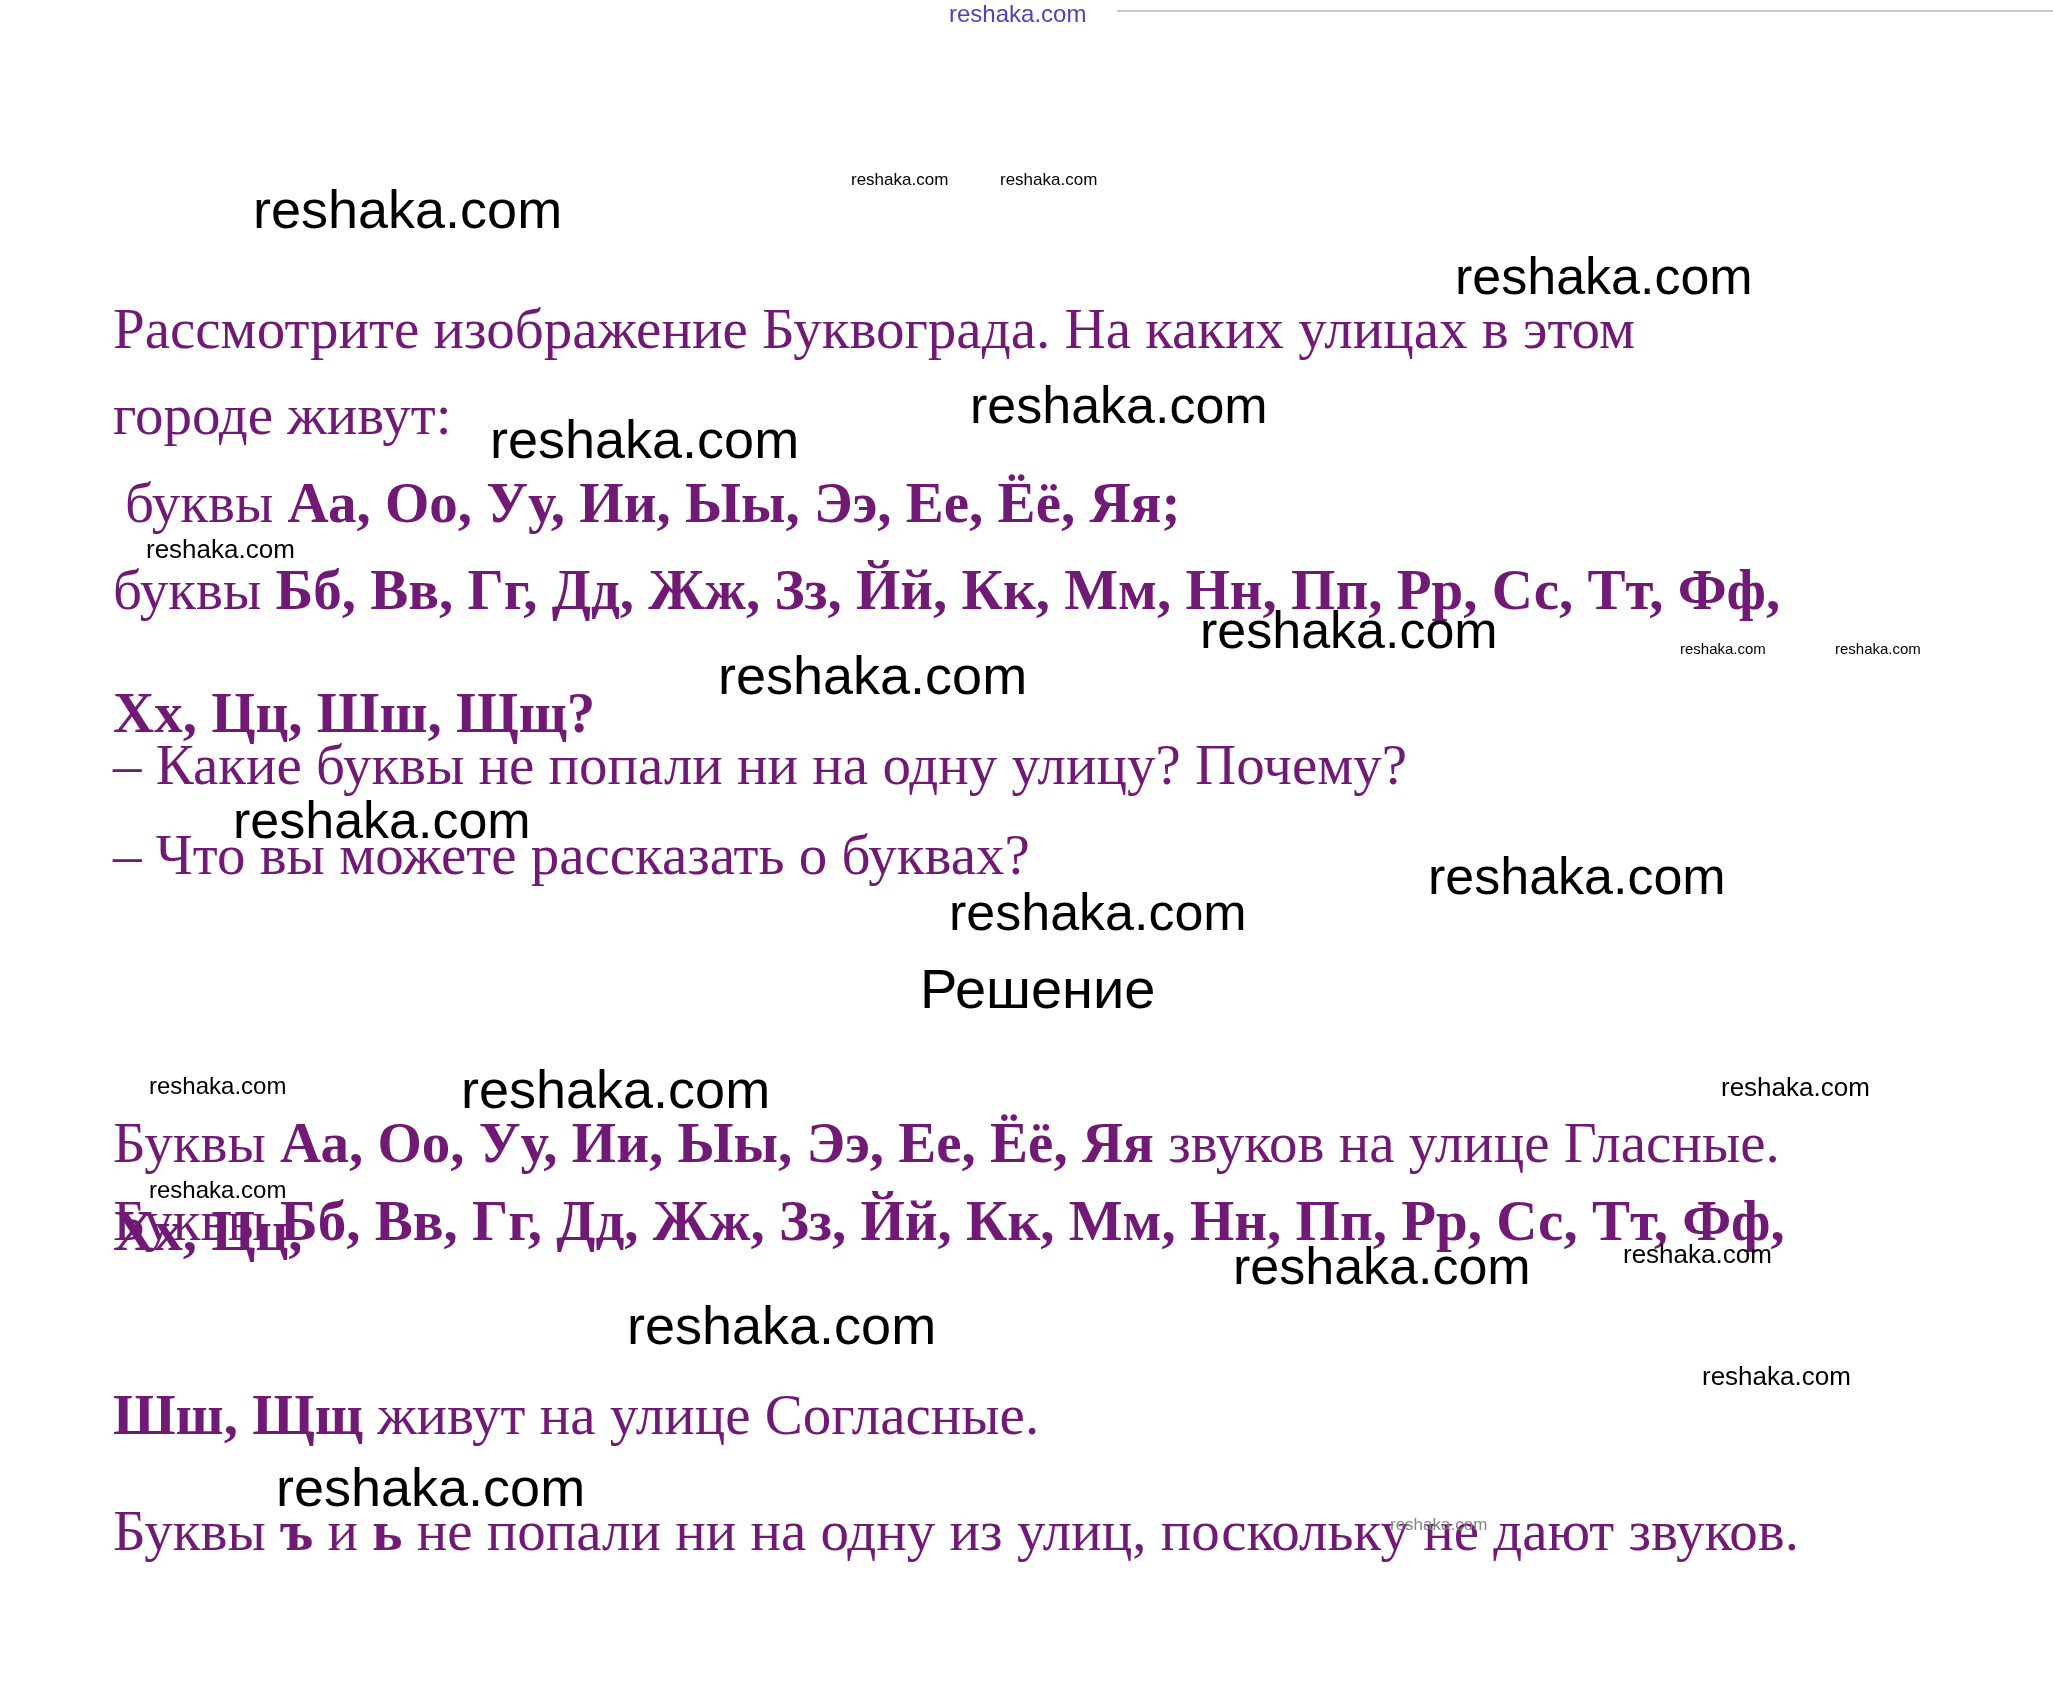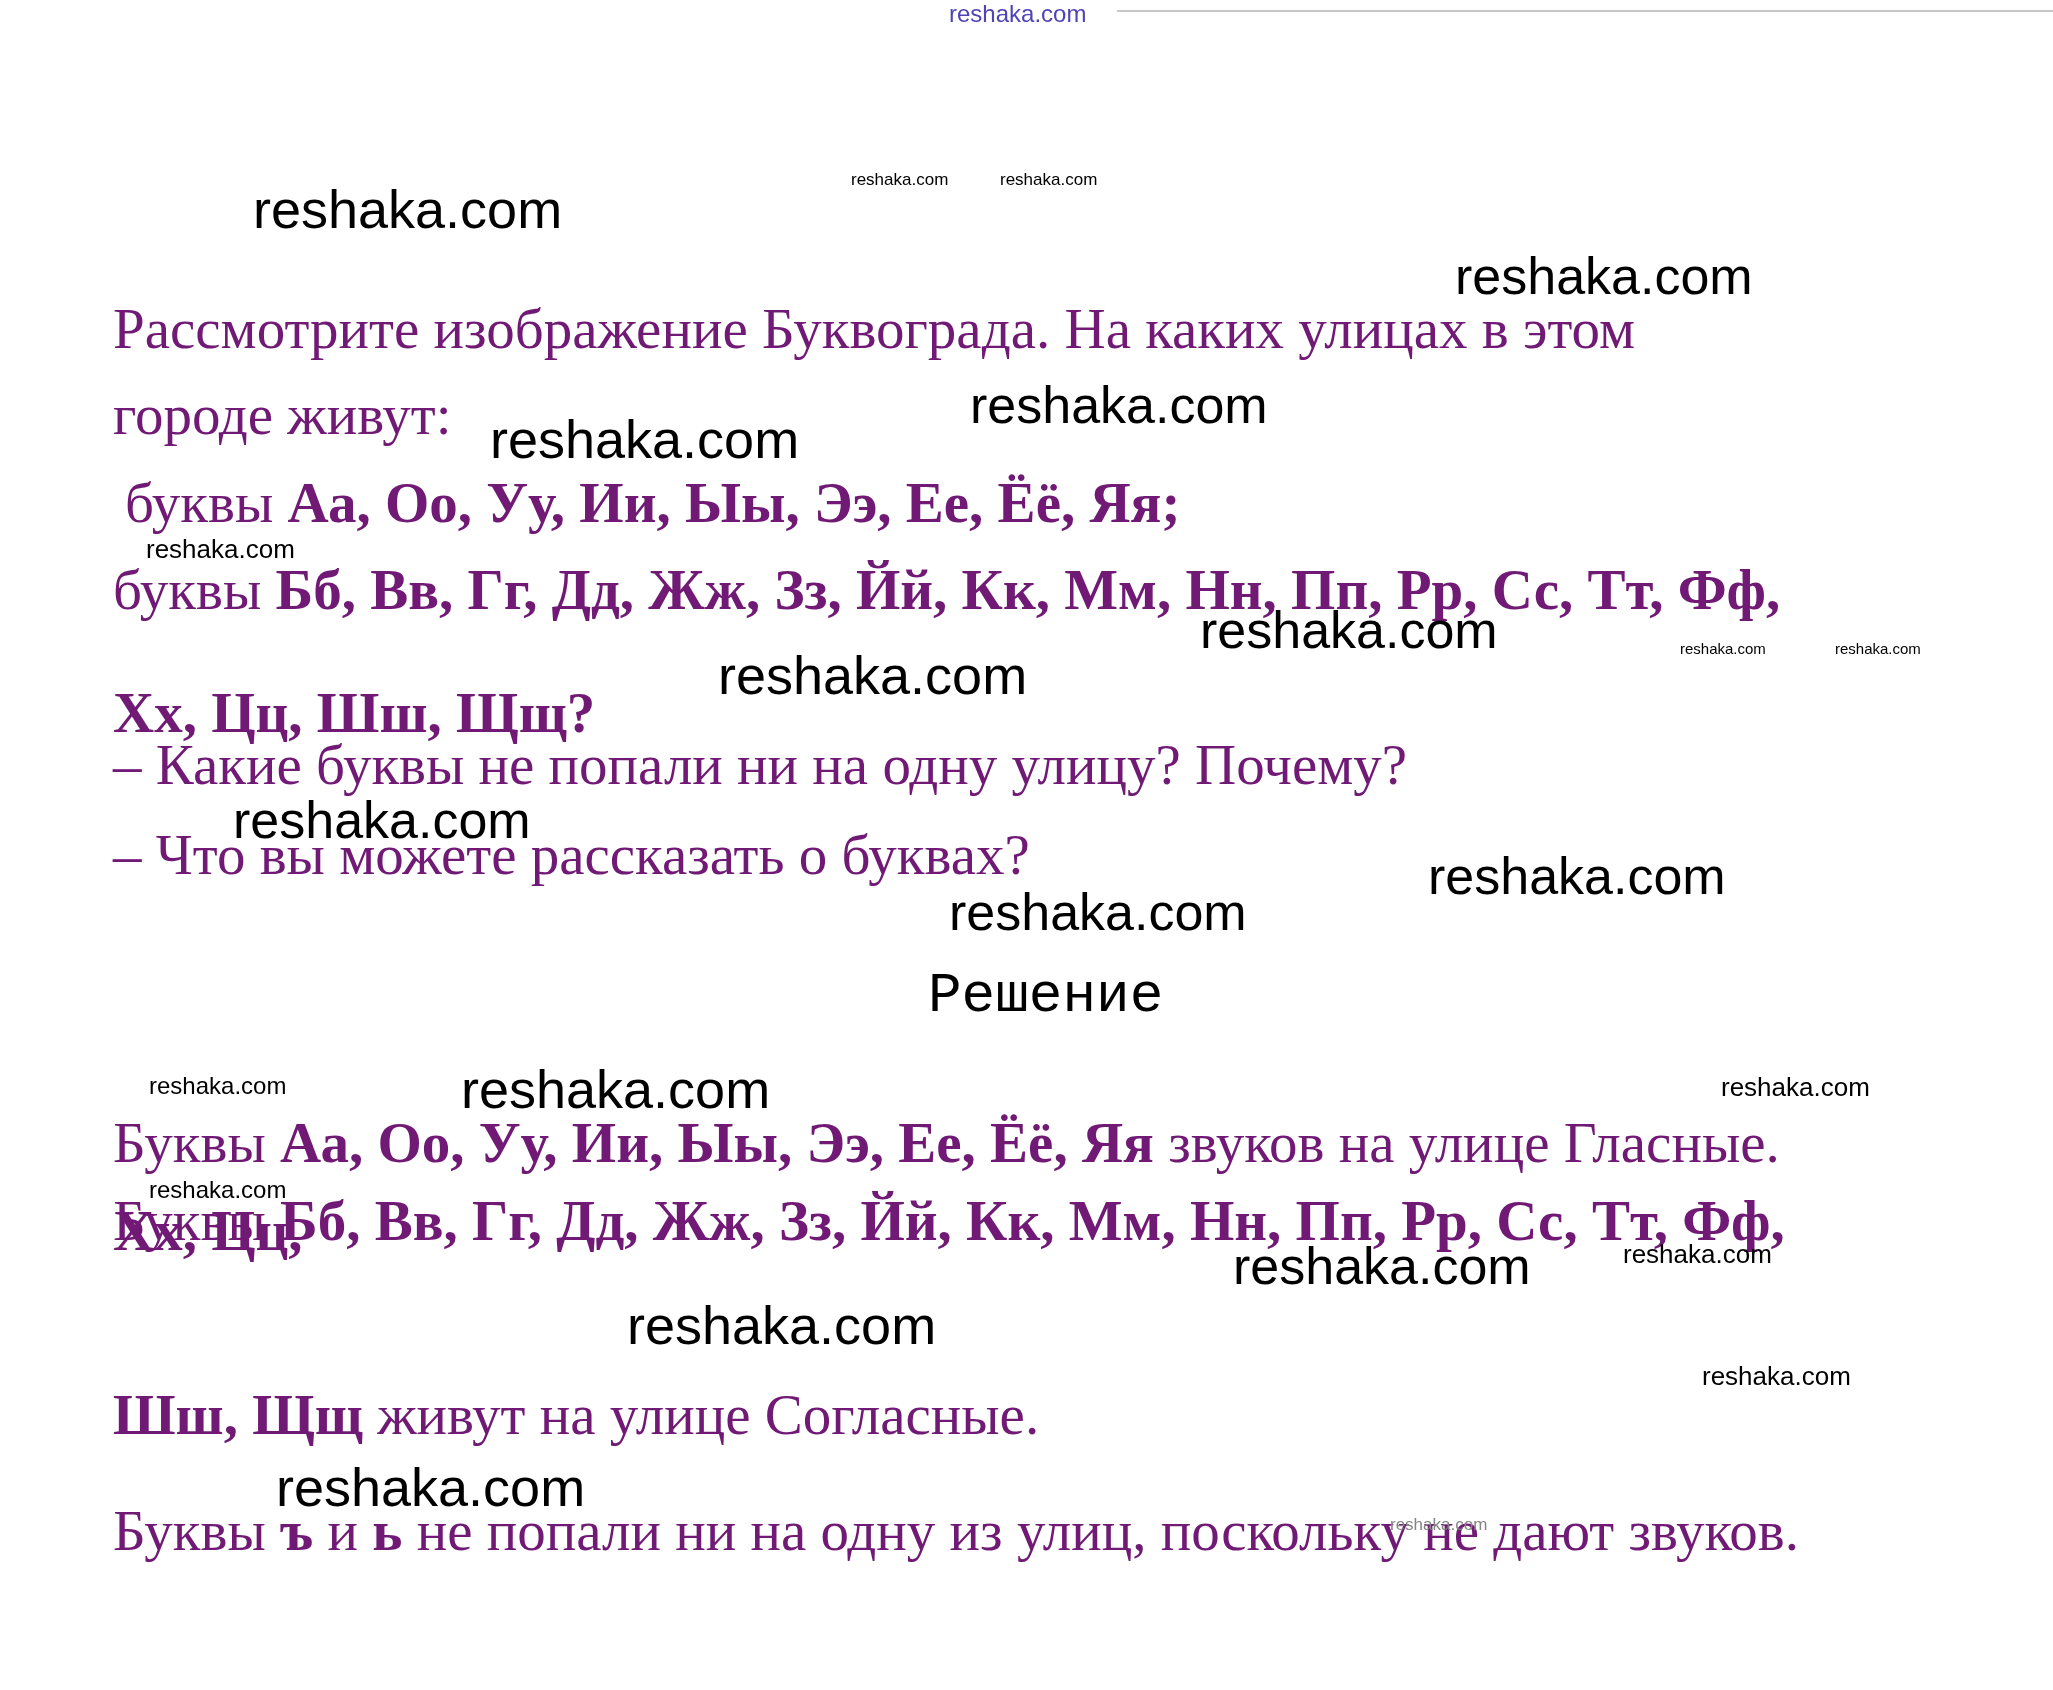--- a/index.html
+++ b/index.html
@@ -22,24 +22,24 @@
   .tline .seg-bold{font-weight:700;}
   .doc-title{
     position:absolute;
     margin:0;
     font-weight:400;
     white-space:nowrap;
     font-family:"Liberation Serif", serif;
   }
   .solution-h{
     position:absolute;
-    margin:8px;
+    margin:0;
     font-weight:400;
     white-space:nowrap;
-    font-family:Liberation Mono, monospace;
+    font-family:Liberation Sans, sans-serif;
   }
   .wm{
     position:absolute;
     white-space:nowrap;
     font-family:"Liberation Sans", sans-serif;
     font-weight:400;
     color:#000;
     line-height:1;
   }
   .wm.boxed{background:#ffffff;padding:1px 3px;}

